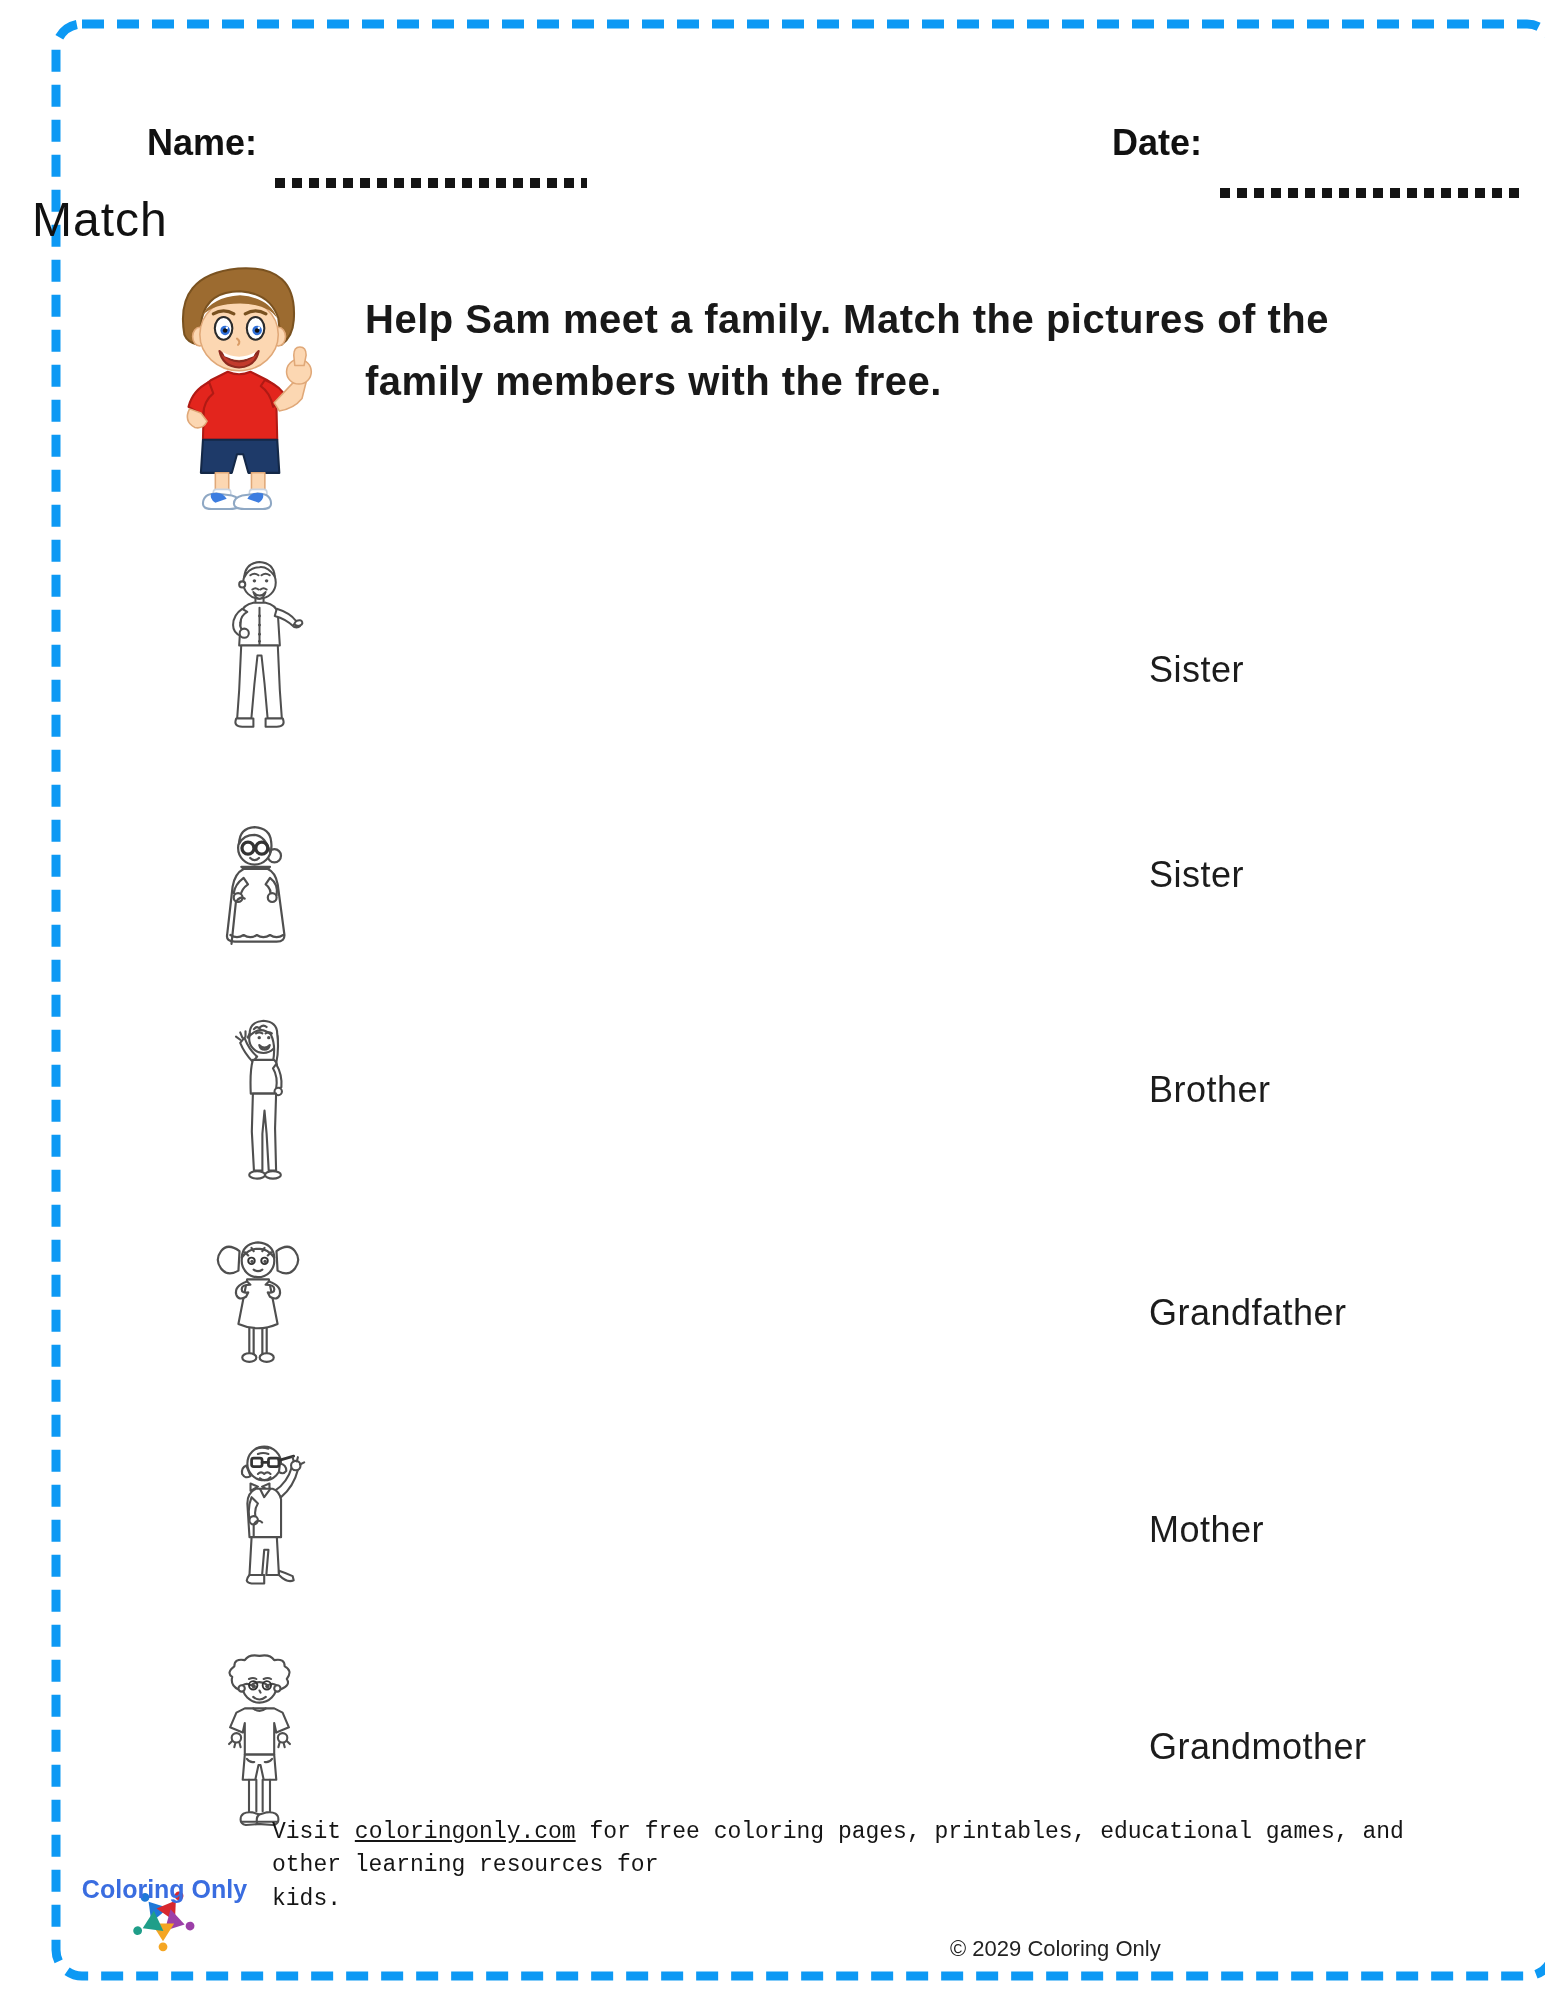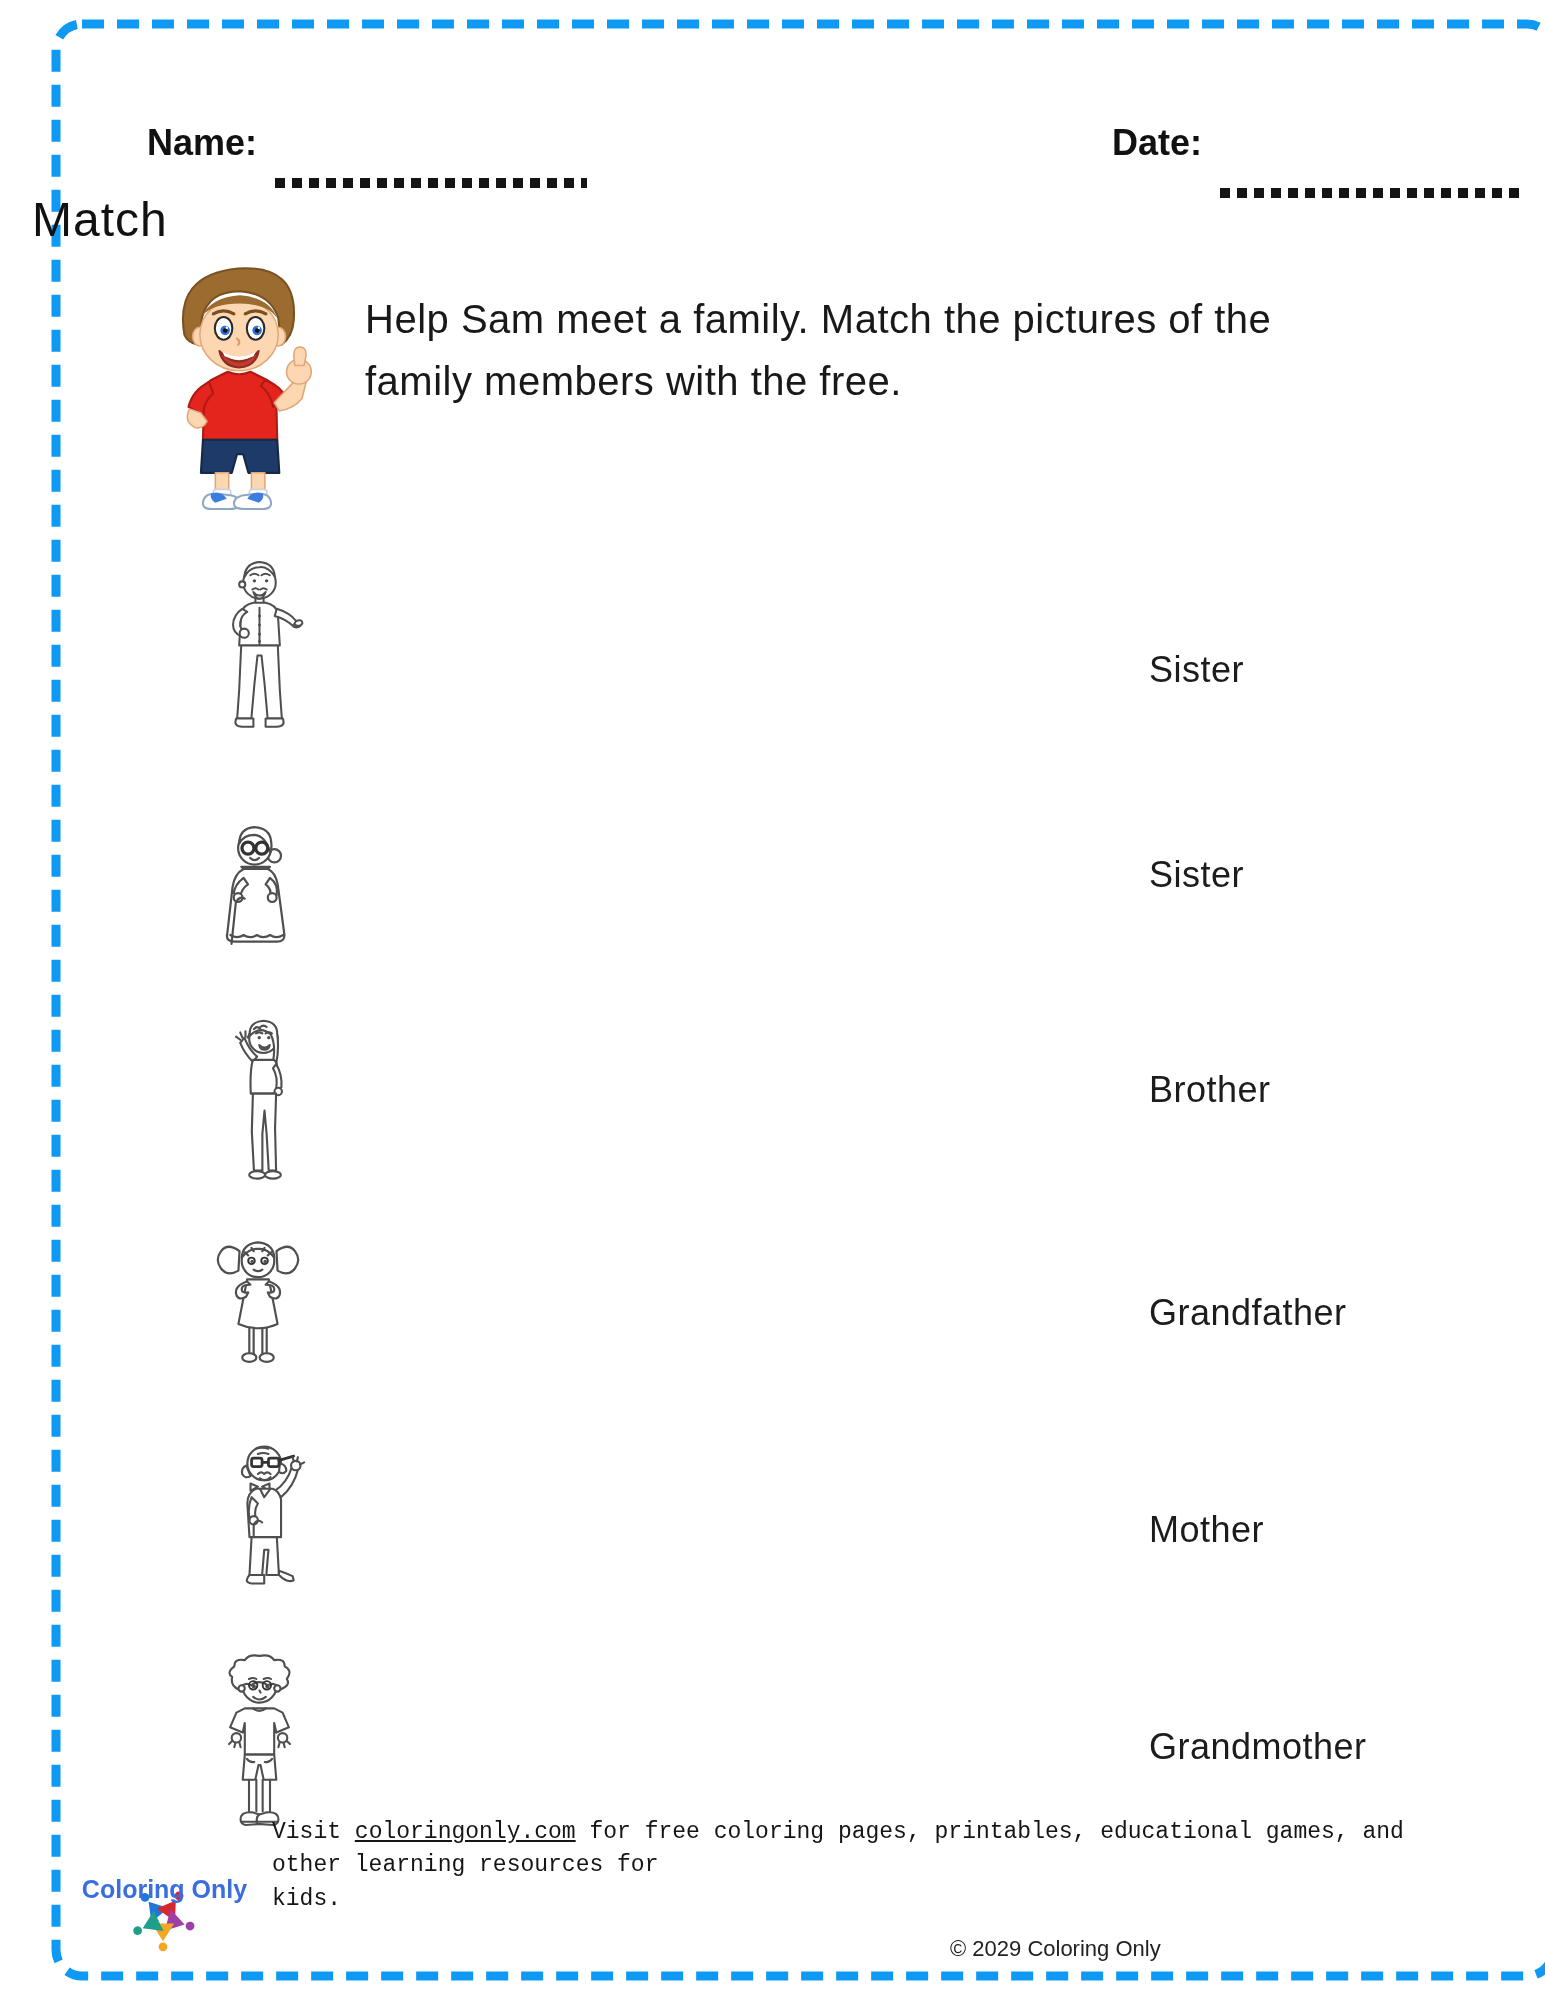--- a/index.html
+++ b/index.html
@@ -8,21 +8,21 @@
     font-family:"Liberation Sans",sans-serif;color:#1a1a1a;overflow:hidden;margin-left:32px;
   }
   .border-svg{position:absolute;left:0;top:0;width:1545px;height:2000px;pointer-events:none;}
   .hdr-label{position:absolute;font-size:36px;font-weight:700;color:#111;}
   .dotline{position:absolute;height:10px;
     background:repeating-linear-gradient(90deg,#141414 0 10px,transparent 10px 17px);}
   .title{position:absolute;left:0;top:192px;width:1545px;
     font-size:48px;font-weight:400;color:#111;letter-spacing:1px;}
   .intro-text{position:absolute;left:333px;top:288px;font-size:40px;line-height:62px;
     color:#191919;letter-spacing:0.5px;white-space:nowrap;}
-  .intro-text span{display:block;}
+  .intro-text span{display:block;font-weight:bold;}
   .mascot{position:absolute;left:115px;top:252px;width:180px;height:258px;}
   .pic{position:absolute;margin:0;}
   .word{position:absolute;left:1117px;font-size:36px;color:#1c1c1c;letter-spacing:0.5px;line-height:1;}
   .footer-logo{position:absolute;left:72px;top:1882px;width:118px;height:80px;}
   .footer-logo-text{position:absolute;left:40px;top:1875px;width:185px;text-align:center;
     font-size:25px;font-weight:700;color:#3a6de0;}
   .foot-text{position:absolute;left:240px;top:1816px;width:1180px;margin:0;
     font-size:23px;line-height:1.45;color:#151515;font-family:Liberation Mono, monospace;}
   .foot-link{color:#151515;text-decoration:underline;cursor:pointer;}
   .copyright{position:absolute;left:918px;top:1936px;font-size:22px;color:#222;}

